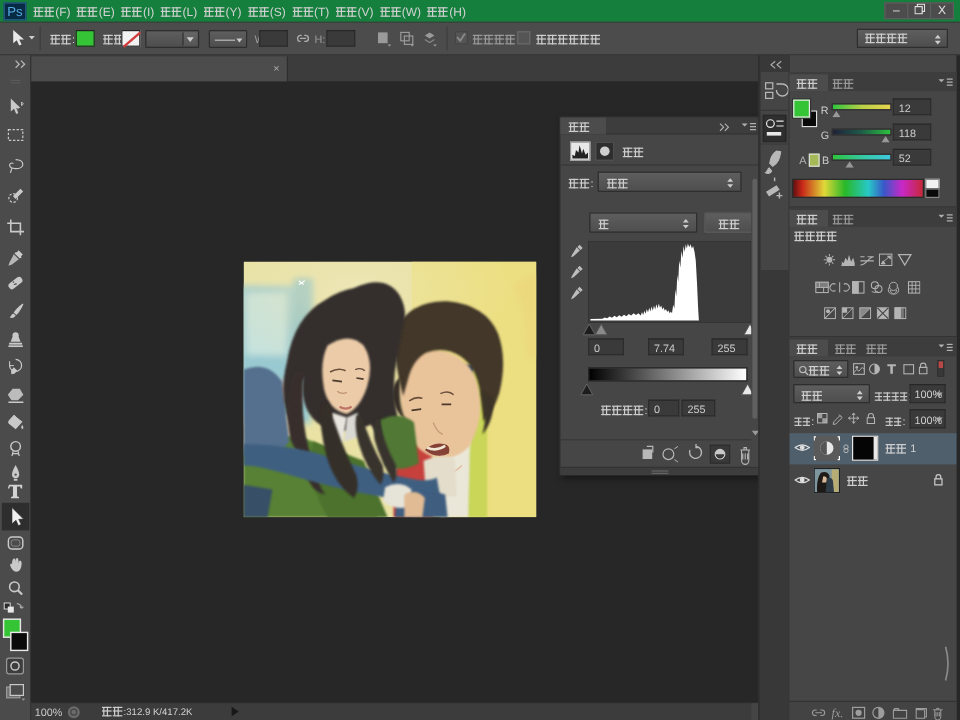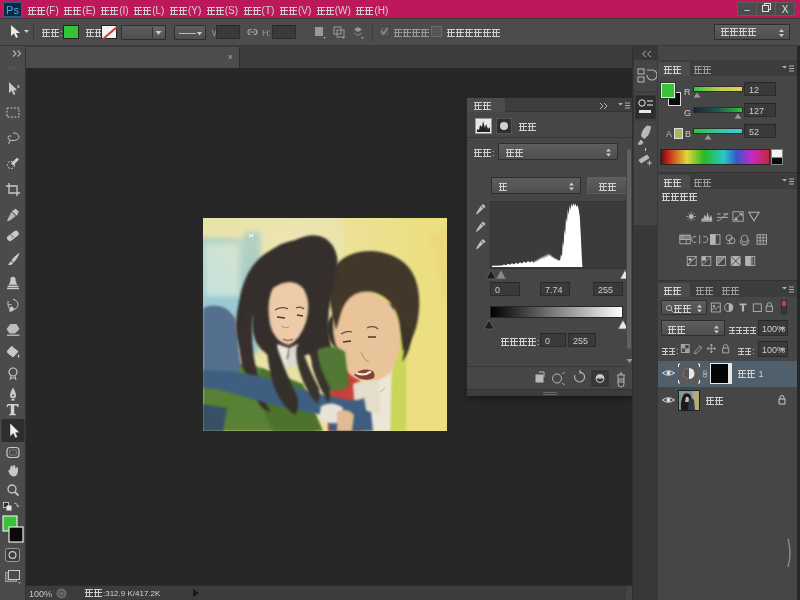--- a/index.html
+++ b/index.html
@@ -8,21 +8,21 @@
 .z{display:inline-block;width:8px;height:8px;margin:0 1px 0 0;vertical-align:-1px;--c:#cfcfcf;
 background:linear-gradient(var(--c),var(--c)) 0 0/8px 1px,
 linear-gradient(var(--c),var(--c)) 0 3px/8px 1px,
 linear-gradient(var(--c),var(--c)) 0 7px/8px 1px,
 linear-gradient(var(--c),var(--c)) 4px 0/1px 8px,
 linear-gradient(var(--c),var(--c)) 1px 1px/1px 6px;
 background-repeat:no-repeat}
 .dim{--c:#9a9a9a}
 .z7{width:6px;height:7px;--c:#c8c8c8;background:linear-gradient(var(--c),var(--c)) 0 0/6px 1px,linear-gradient(var(--c),var(--c)) 0 3px/6px 1px,linear-gradient(var(--c),var(--c)) 0 6px/6px 1px,linear-gradient(var(--c),var(--c)) 3px 0/1px 7px;background-repeat:no-repeat}
 
-#menubar{left:0;top:0;width:800px;height:19px;background:#be185d;border-bottom:1px solid #3a3a3a}
+#menubar{left:0;top:0;width:800px;height:19px;background:#15803d;border-bottom:1px solid #3a3a3a}
 #optbar{left:0;top:19px;width:800px;height:27px;background:#4c4c4c;border-bottom:1px solid #383838}
 #tabstrip{left:26px;top:46px;width:606px;height:22px;background:#3c3c3c}
 #toolbar{left:0;top:46px;width:26px;height:554px;background:#4b4b4b;border-right:1px solid #333}
 #canvas{left:26px;top:68px;width:606px;height:517px;background:#272727}
 #statusbar{left:26px;top:585px;width:606px;height:15px;background:#3c3c3c;border-top:1px solid #2c2c2c}
 #dock{left:632px;top:46px;width:26px;height:554px;background:#383838;border-left:1px solid #2e2e2e}
 #strip{left:634px;top:60px;width:23px;height:165px;background:#454545}
 #panels{left:658px;top:46px;width:139px;height:554px;background:#464646}
 .mi{display:inline-block;margin-right:3px;font-size:10px}
 .input{background:#3a3a3a;border:1px solid #2c2c2c;border-top-color:#272727;display:inline-block}
@@ -483,21 +483,21 @@
  <div class="ab" style="left:35px;top:26px;width:50px;height:6px;border:1px solid #2e2e2e;background:linear-gradient(90deg,#2fc53e,#b6cf47,#e8d44e)"></div>
  <svg class="ab" style="left:33px;top:32px" width="12" height="7">
       <path d="M6 0 l4 6 l-8 0 z" fill="#999" stroke="#444" stroke-width="0.7"></path>
     </svg>
  <div class="ab input" style="left:86px;top:22px;width:32px;height:14px;padding:2px 0 0 4px;color:#ccc">12</div>
  <span class="ab" style="left:26px;top:48px;color:#ccc">G</span>
  <div class="ab" style="left:35px;top:47px;width:50px;height:6px;border:1px solid #2e2e2e;background:linear-gradient(90deg,#20203a,#1e5c4a,#2bc43d)"></div>
  <svg class="ab" style="left:74px;top:53px" width="12" height="7">
       <path d="M6 0 l4 6 l-8 0 z" fill="#999" stroke="#444" stroke-width="0.7"></path>
     </svg>
- <div class="ab input" style="left:86px;top:43px;width:32px;height:14px;padding:2px 0 0 4px;color:#ccc">127</div>
+ <div class="ab input" style="left:86px;top:43px;width:32px;height:14px;padding:2px 0 0 4px;color:#ccc">118</div>
  <span class="ab" style="left:8px;top:69px;color:#b4b4b4;font-size:9px">A</span>
  <div class="ab" style="left:16px;top:68px;width:9px;height:11px;background:#a5b957;border:1px solid #ddd"></div>
  <span class="ab" style="left:27px;top:69px;color:#ccc">B</span>
  <div class="ab" style="left:35px;top:68px;width:50px;height:6px;border:1px solid #2e2e2e;background:linear-gradient(90deg,#2dc43c,#35c8a0,#3fc9e0)"></div>
  <svg class="ab" style="left:44px;top:74px" width="12" height="7">
       <path d="M6 0 l4 6 l-8 0 z" fill="#999" stroke="#444" stroke-width="0.7"></path>
     </svg>
  <div class="ab input" style="left:86px;top:64px;width:32px;height:14px;padding:2px 0 0 4px;color:#ccc">52</div>
  <div class="ab" style="left:2px;top:89px;width:110px;height:16px;border:1px solid #2a2a2a;background:linear-gradient(90deg,#601010 0%,#c82818 7%,#e0d838 24%,#28b828 40%,#28c8c8 58%,#3858c8 70%,#c828c8 84%,#c82838 100%)"></div>
  <div class="ab" style="left:113px;top:89px;width:12px;height:9px;background:#f2f2f2;border:1px solid #888"></div>
@@ -652,16 +652,32 @@
           <path d="M10 8 q3 -2 5 1 l1 10 l-7 0 z" fill="#2e3c48"></path>
           <path d="M7 6 a2.4 2.4 0 0 1 3 2 l-0.5 3 l-3.5 0 z" fill="#d9b99a"></path>
         </svg>
   </div>
   <span class="ab" style="left:48px;top:8px;font-style:italic"><i class="z"></i><i class="z"></i></span>
   <svg class="ab" style="left:119px;top:6px" width="10" height="12">
         <path d="M3 5 v-1.5 a2 2 0 0 1 4 0 V5 M2 5 h6 v5 h-6 z" stroke="#ccc" fill="none"></path>
       </svg>
  </div>
 
+ <div class="ab" style="left:0;top:303px;width:139px;height:17px;background:#434343;border-top:1px solid #333">
+  <svg class="ab" style="left:18px;top:3px" width="110" height="12" viewBox="0 0 110 12">
+   <g stroke="#9d9d9d" fill="none">
+    <path d="M1 6 a2.3 2.3 0 0 1 2.3 -2.3 h1.2 M7.7 3.7 h1.2 a2.3 2.3 0 0 1 0 4.6 h-1.2 M4.5 8.3 h-1.2 A2.3 2.3 0 0 1 1 6 M3.5 6 h5.5" stroke-width="0.9"></path>
+    <text x="17" y="9.5" fill="#9d9d9d" stroke="none" font-size="10" font-style="italic" font-family="Liberation Serif">fx.</text>
+    <rect x="34.5" y="1.5" width="10" height="9"></rect>
+          <circle cx="39.5" cy="6" r="2.6" fill="#9d9d9d" stroke="none"></circle>
+    <circle cx="56" cy="6" r="4.6"></circle>
+          <path d="M56 1.4 a4.6 4.6 0 0 1 0 9.2 z" fill="#9d9d9d" stroke="none"></path>
+    <path d="M68.5 4 v6.5 h11 v-6.5 z M68.5 4 l1 -1.5 h3 l1 1.5" stroke-width="0.9"></path>
+    <path d="M87.5 3.5 h7 v7 h-7 z M87.5 3.5 v-1 h5" stroke-width="0.9"></path>
+          <path d="M89 2.5 h7 v7 h-1.5" stroke-width="0.9"></path>
+    <path d="M101.5 3.5 h8 M103 3.5 v6 a1.2 1.2 0 0 0 5 0 v-6 M104.5 3.5 v-1.2 h2 v1.2 M104 5.5 v3.5 M105.5 5.5 v3.5 M107 5.5 v3.5" stroke-width="0.8"></path>
+   </g>
+  </svg>
+ </div>
  <svg class="ab" style="left:128px;top:256px" width="8" height="32">
       <path d="M2 2 Q6 16 2 30" stroke="#8a8a8a" fill="none" stroke-width="1.4"></path>
     </svg>
 </div>
 
 </body></html>

